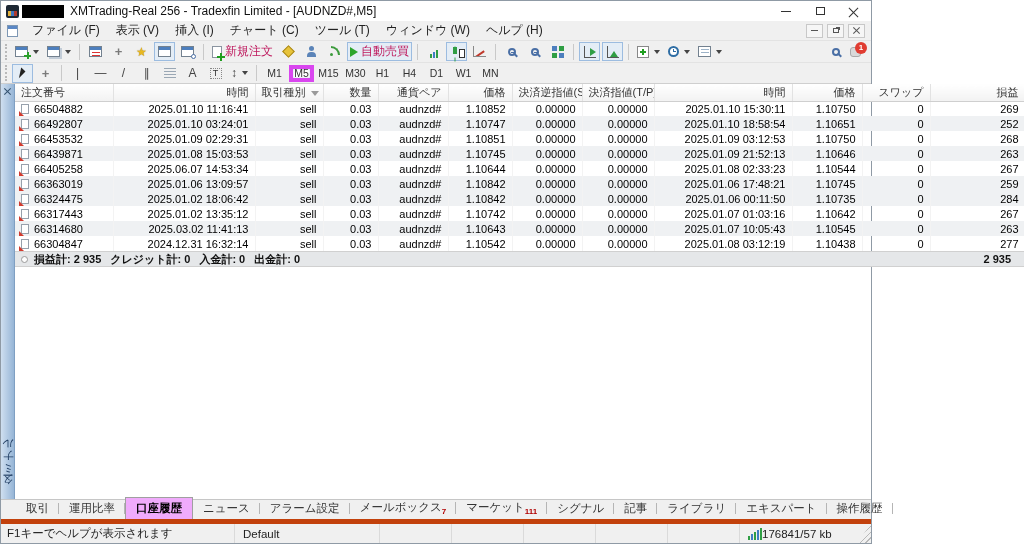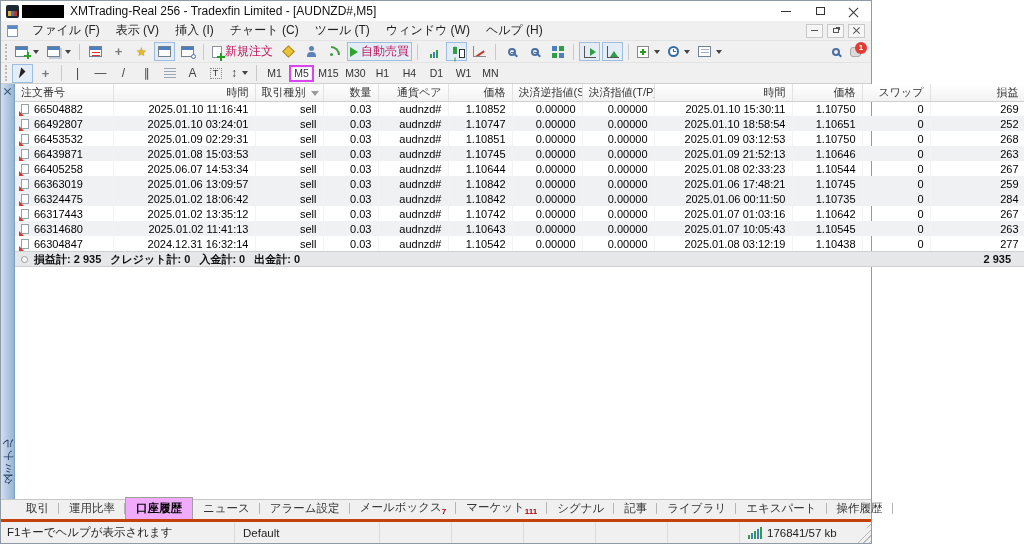--- a/index.html
+++ b/index.html
@@ -121,21 +121,21 @@
   .tb-right { margin-left:auto; display:flex; align-items:center; padding-right:10px; gap:10px; }
 
   
   .gly { font-size:12px; color:#444; line-height:1; }
   .ic-cursor { width:0; height:0; border-left:5px solid #222; border-top:3px solid transparent; border-bottom:8px solid transparent; transform:rotate(12deg); display:block;}
   .ic-fib { width:12px; height:10px; display:block;
     background:repeating-linear-gradient(#9aa7b4 0 1px,transparent 1px 3px); }
   .ic-label { width:12px; height:11px; border:1px dotted #888; color:#333; font-size:9px; display:flex; align-items:center; justify-content:center;}
   .tf-btn { height:17px; min-width:25px; display:flex; align-items:center; justify-content:center;
     font-size:10.5px; color:#333; border:1px solid transparent; margin:0 1px; }
-  .tf-btn.active { background:#fff; border:2px solid #d946ef; box-shadow:inset 0 0 2px #bcd; }
+  .tf-btn.active { background:#fff; border:4px solid #d946ef; box-shadow:inset 0 0 2px #bcd; }
 
   
   .main { flex:1; display:flex; min-height:0; background:#fff; }
   .vstrip { width:14px; flex:none; background:linear-gradient(to right,#cfdff0,#96b5d6);
     border-right:1px solid #7f9fc2; position:relative; }
   .vstrip-close { width:7px; height:7px; position:absolute; top:4px; left:3px; }
   .vstrip-close::before,.vstrip-close::after{ content:''; position:absolute; left:3px; top:-1px; width:1px; height:9px; background:#31506e;}
   .vstrip-close::before{transform:rotate(45deg);} .vstrip-close::after{transform:rotate(-45deg);}
   .vstrip-label { position:absolute; bottom:6px; left:0px; writing-mode:vertical-rl; transform:rotate(180deg);
     font-size:11px; color:#1d3a5f; white-space:nowrap; }
@@ -170,27 +170,27 @@
 
   
   .tabsbar { height:20px; background:#f0f0f0; border-top:1px solid #c6c6c6; display:flex; align-items:flex-end;
     padding-left:15px; flex:none; font-size:11.5px; color:#333; }
   .tab { padding:3px 10px 3px 10px; position:relative; white-space:nowrap; }
   .tab:not(.active)::after { content:''; position:absolute; right:0; top:5px; bottom:5px; border-right:1px solid #b5b5b5; }
   .tab.active { background:#f0abfc; border:1px solid #a0a0a0; border-bottom:none; font-weight:bold; color:#000; }
   .tab sub { font-size:8px; color:#b00000; font-weight:bold; }
 
   
-  .statusbar { height:24px; background:#f0f0f0; border-top:3px solid #c2410c; display:flex; align-items:flex-end;
+  .statusbar { height:24px; background:#f0f0f0; border-top:5px solid #c2410c; display:flex; align-items:flex-end;
     flex:none; font-size:11.5px; color:#222; }
   .ssec { height:100%; display:flex; align-items:center; border-left:1px solid #dadada; padding:0 8px; flex:none; }
   .ssec-help { flex:1; border-left:none; padding-left:6px; }
   .ssec-default { width:145px; }
   .ssec-empty { width:72px; }
-  .ssec-traffic { width:118px; gap:5px; }
+  .ssec-traffic { width:118px; }
   .grip-corner { width:14px; height:100%; flex:none;
     background:repeating-linear-gradient(135deg,transparent 0 3px,#b8b8b8 3px 4px); 
     clip-path:polygon(100% 0,100% 100%,0 100%); }
 </style>
 </head>
 <body>
 
 <div class="window">
 
   <div class="titlebar">
@@ -530,21 +530,21 @@
               <td>1.10742</td>
               <td>0.00000</td>
               <td>0.00000</td>
               <td>2025.01.07 01:03:16</td>
               <td>1.10642</td>
               <td>0</td>
               <td>267</td>
             </tr>
             <tr class="alt">
               <td><span class="doc-ic"></span><span>66314680</span></td>
-              <td>2025.01.02 11:41:13</td>
+              <td>2025.03.02 11:41:13</td>
               <td>sell</td>
               <td>0.03</td>
               <td>audnzd#</td>
               <td>1.10643</td>
               <td>0.00000</td>
               <td>0.00000</td>
               <td>2025.01.07 10:05:43</td>
               <td>1.10545</td>
               <td>0</td>
               <td>263</td>

